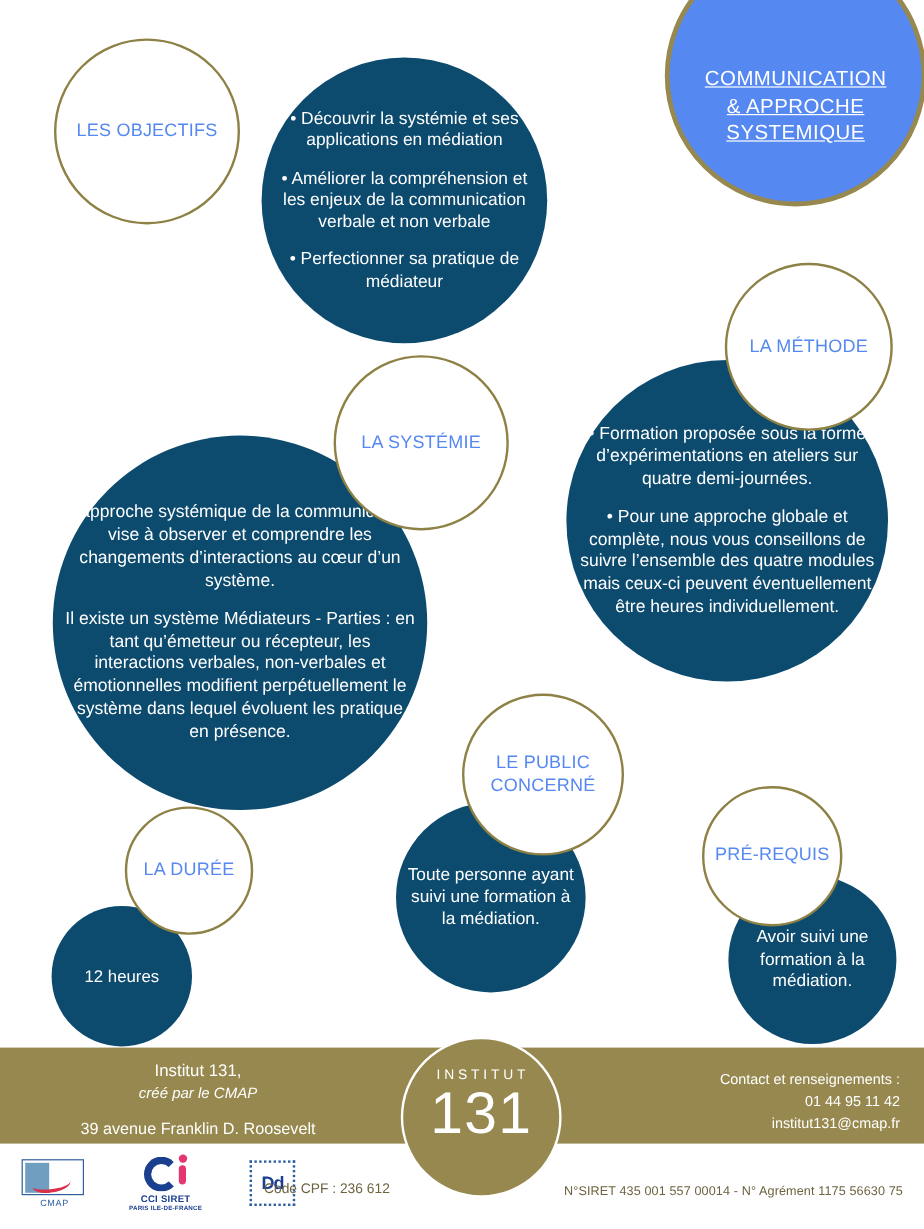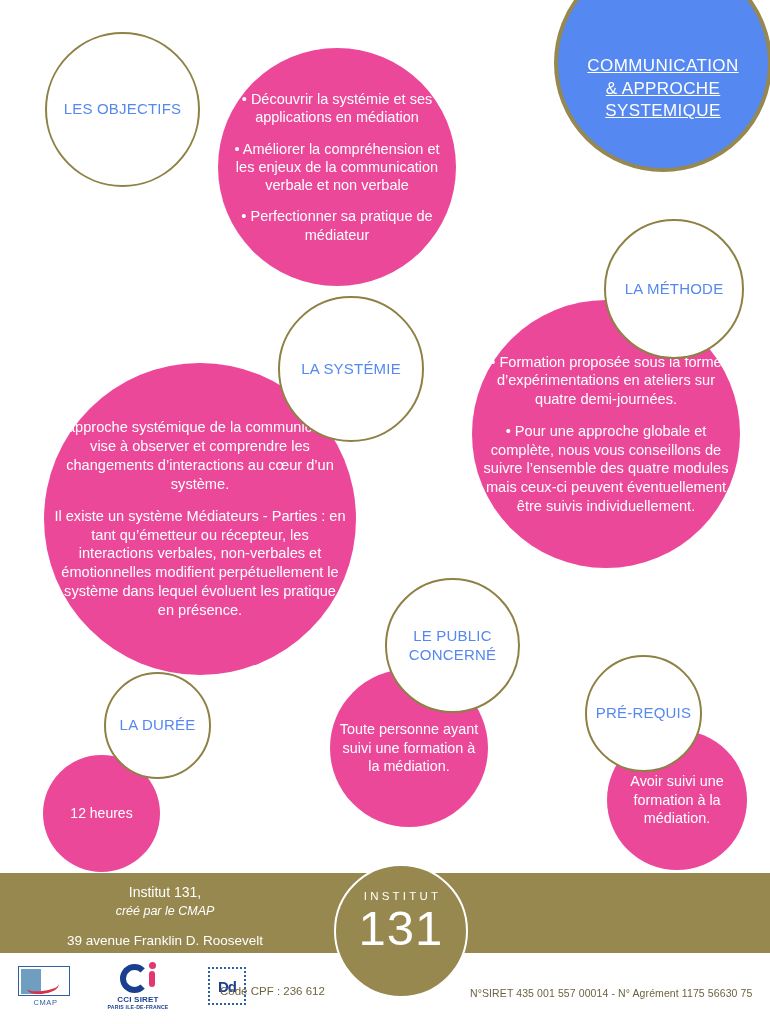--- a/index.html
+++ b/index.html
@@ -19,21 +19,21 @@
   .circle{
     position:absolute;
     border-radius:50%;
     box-sizing:border-box;
     display:flex;
     align-items:center;
     justify-content:center;
     text-align:center;
   }
   .c-gold{
-    background:#ec4899;
+    background:#0c4a6e;
     color:#ffffff;
   }
   .c-white{
     background:#ffffff;
     border:2px solid #8e8145;
     color:#5588f0;
   }
   .c-blue{
     background:#5588f0;
     border:4px solid #96884e;
@@ -256,21 +256,21 @@
       <p>• Perfectionner sa pratique de médiateur</p>
     </div>
   </div>
   <div class="circle c-white" id="obj-label">
     <span class="label">LES OBJECTIFS</span>
   </div>
 
   <div class="circle c-gold" id="meth-gold">
     <div class="body-txt">
       <p>• Formation proposée sous la forme d’expérimentations en ateliers sur quatre demi-journées.</p>
-      <p>• Pour une approche globale et complète, nous vous conseillons de suivre l’ensemble des quatre modules mais ceux-ci peuvent éventuellement être suivis individuellement.</p>
+      <p>• Pour une approche globale et complète, nous vous conseillons de suivre l’ensemble des quatre modules mais ceux-ci peuvent éventuellement être heures individuellement.</p>
     </div>
   </div>
   <div class="circle c-white" id="meth-label">
     <span class="label">LA MÉTHODE</span>
   </div>
 
   <div class="circle c-gold" id="syst-gold">
     <div class="body-txt">
       <p>L’approche systémique de la communication vise à observer et comprendre les changements d’interactions au cœur d’un système.</p>
       <p>Il existe un système Médiateurs - Parties : en tant qu’émetteur ou récepteur, les interactions verbales, non-verbales et émotionnelles modifient perpétuellement le système dans lequel évoluent les pratique en présence.</p>
@@ -303,20 +303,25 @@
 
   <div class="band"></div>
 
   <div class="band-left">
     <div class="nm">Institut 131,</div>
     <div class="it">créé par le CMAP</div>
     <div class="addr">39 avenue Franklin D. Roosevelt</div>
     <div>75008 Paris</div>
   </div>
 
+  <div class="band-right">
+    <div>Contact et renseignements :</div>
+    <div>01 44 95 11 42</div>
+    <div>institut131@cmap.fr</div>
+  </div>
 
   <div class="badge">
     <div class="b-top">INSTITUT</div>
     <div class="b-num">131</div>
   </div>
 
   <div class="logos">
 
     <div class="logo-cmap">
       <div class="box"></div>

